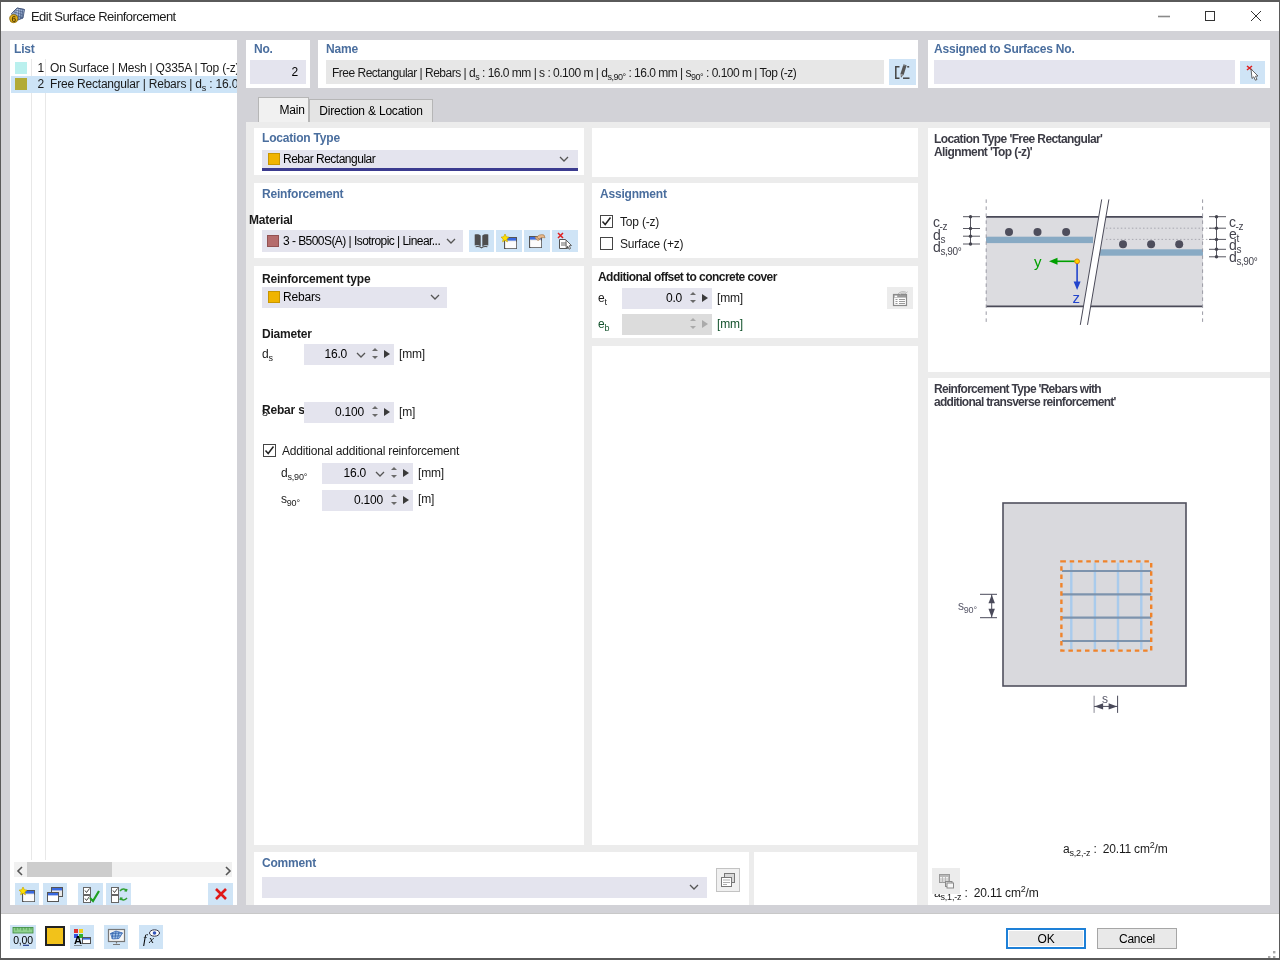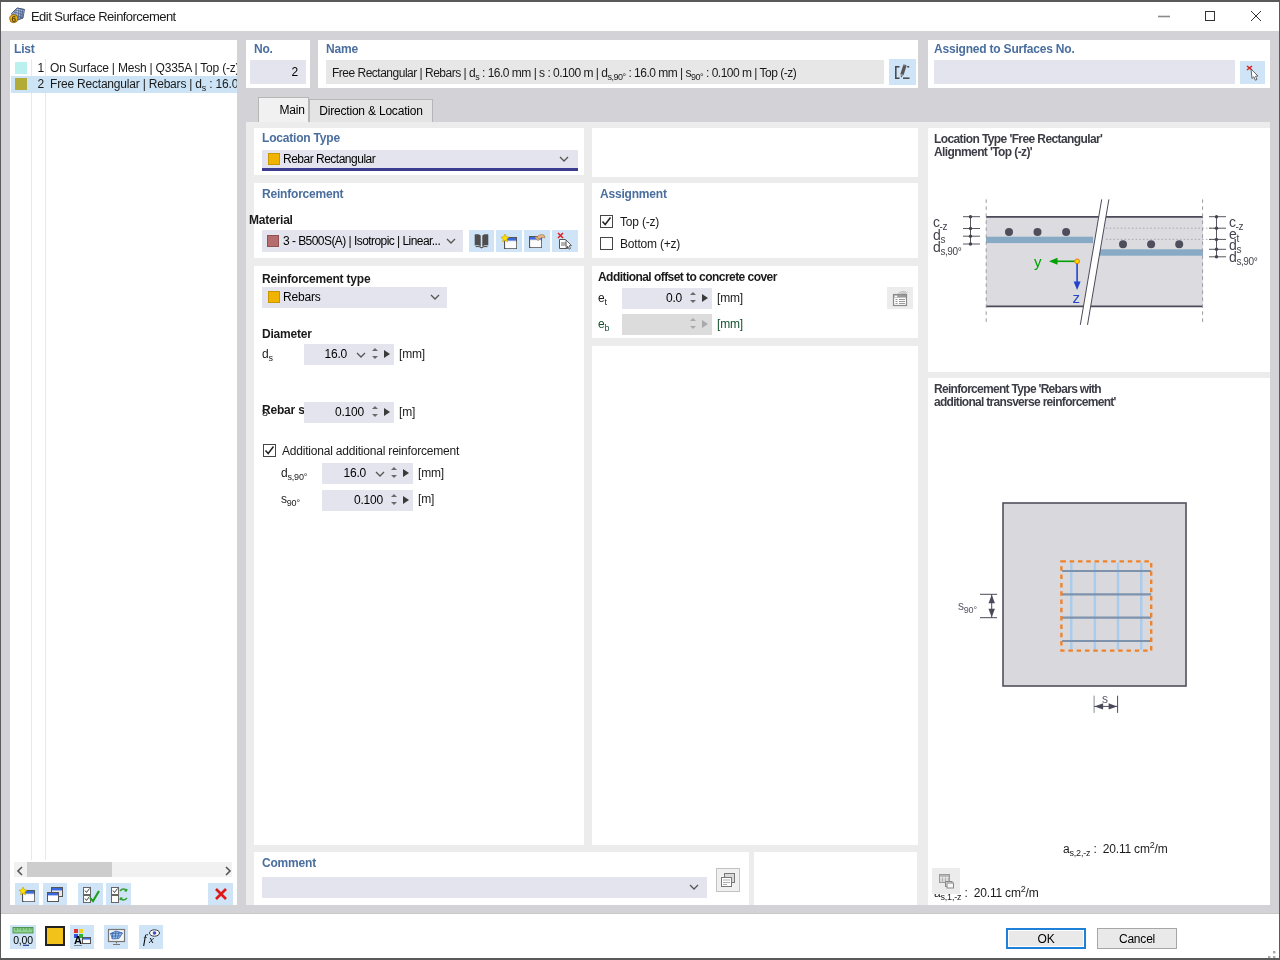--- a/index.html
+++ b/index.html
@@ -309,21 +309,21 @@
 <div class="panel" style="left:592px;top:128px;width:326px;height:49px;"></div>
 <div class="panel" style="left:592px;top:183px;width:326px;height:75px;"></div>
 <div class="lbl" style="left:600px;top:187px;">Assignment</div>
 <div class="cb" style="left:600px;top:215px;">
     <svg width="11" height="11" style="position:absolute;left:0;top:0;">
       <path d="M1.5 5.5 L4.2 8.5 L9.5 1.5" fill="none" stroke="#222" stroke-width="1.5"></path>
     </svg>
   </div>
 <div class="txt" style="left:620px;top:215px;">Top (-z)</div>
 <div class="cb" style="left:600px;top:237px;"></div>
-<div class="txt" style="left:620px;top:237px;">Bottom (+z)</div>
+<div class="txt" style="left:620px;top:237px;">Surface (+z)</div>
 
 <div class="panel" style="left:592px;top:266px;width:326px;height:72px;"></div>
 <div class="blbl" style="left:598px;top:270px;letter-spacing:-0.55px;">Additional offset to concrete cover</div>
 <div class="txt" style="left:598px;top:291px;">e<sub>t</sub></div>
 <div class="field" style="left:622px;top:288px;width:90px;height:21px;">
   <span class="fv" style="right:30px;top:3px;">0.0</span>
   <span class="spin" style="right:15px;top:4px;">
       <span class="u"></span>
       <span class="d"></span>
     </span>

